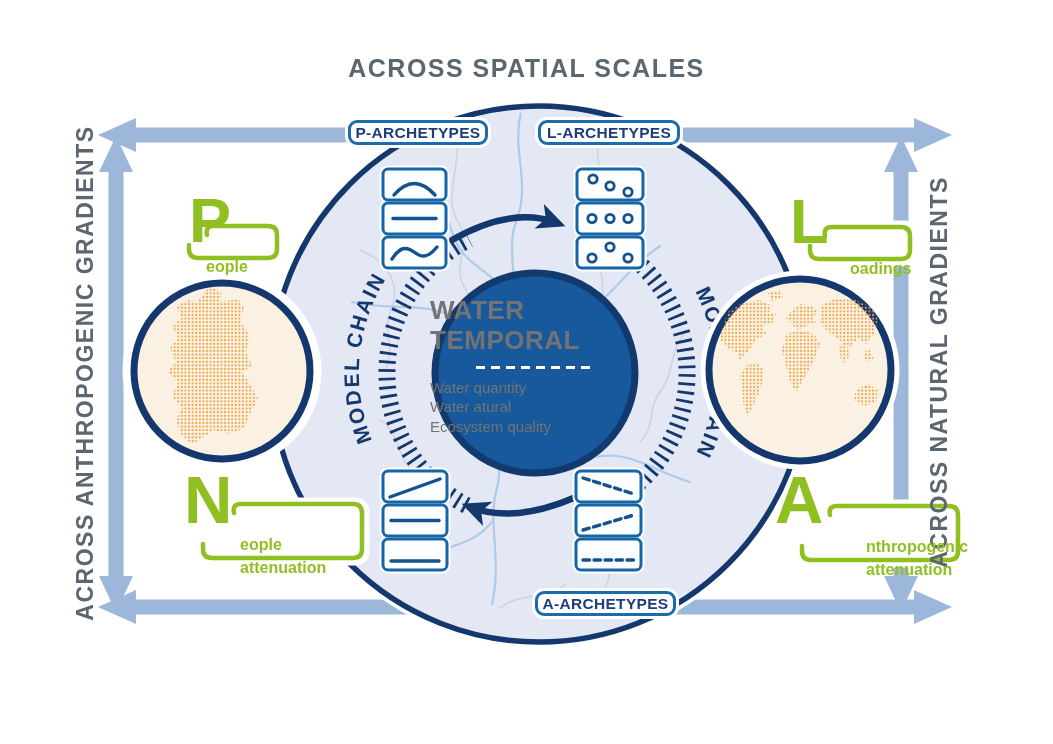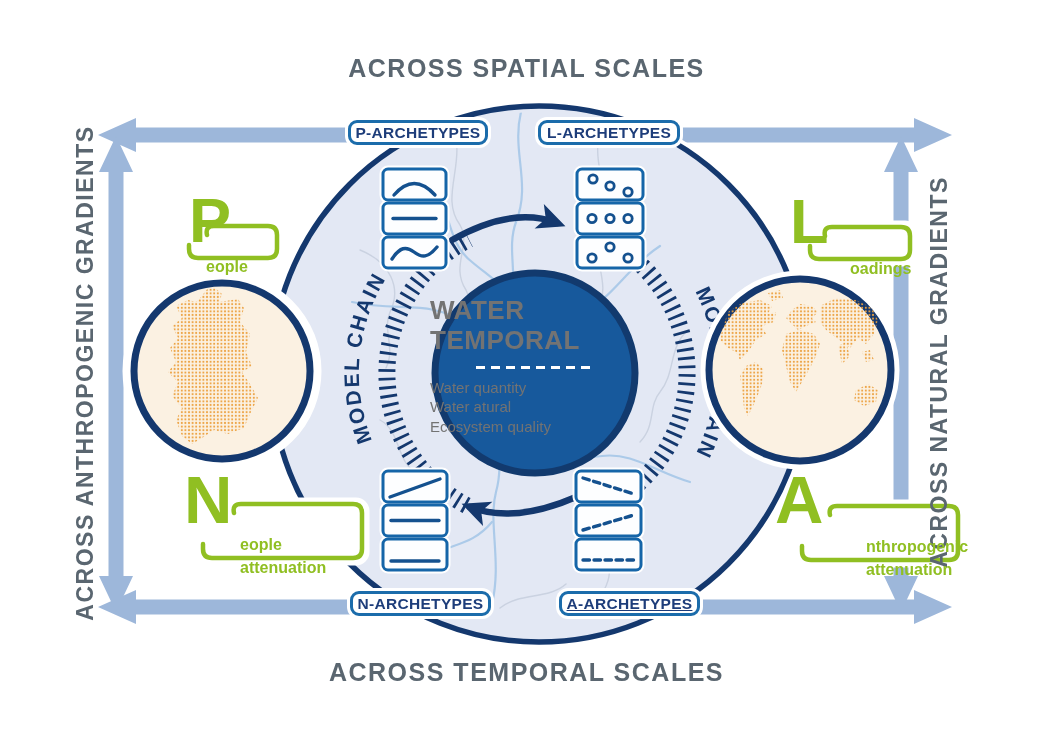--- a/index.html
+++ b/index.html
@@ -189,28 +189,26 @@
     <g fill="none" stroke="#90bf22" stroke-width="4.5" stroke-linecap="round" stroke-linejoin="round">
       <path d="M207,235 Q205,226 214,226 L268,226 Q277,226 277,235 L277,249 Q277,258 268,258 L198,258 Q189,258 189,249 L189,245"></path>
       <path d="M825,236 Q823,227 832,227 L901,227 Q910,227 910,236 L910,250 Q910,259 901,259 L819,259 Q810,259 810,250 L810,246"></path>
       <path d="M234,513 Q232,504 241,504 L353,504 Q362,504 362,513 L362,549 Q362,558 353,558 L212,558 Q203,558 203,549 L203,544"></path>
       <path d="M830,515 Q828,506 837,506 L949,506 Q958,506 958,515 L958,551 Q958,560 949,560 L811,560 Q802,560 802,551 L802,546"></path>
     </g>
   </g>
 </svg>
 
 <div class="abs heading h-top" style="top:54px;">ACROSS SPATIAL SCALES</div>
-<div class="abs heading h-bottom" style="top:658px;">ACROSS TEMPORAL SCALES</div>
 <div class="abs heading v-label" style="left:-163px;top:358px;font-size:23px;">ACROSS ANTHROPOGENIC GRADIENTS</div>
 <div class="abs heading v-label" style="left:691px;top:357px;font-size:23px;">ACROSS NATURAL GRADIENTS</div>
 
 <div class="pill" style="left:348px;top:120px;width:140px;">P-ARCHETYPES</div>
 <div class="pill" style="left:538px;top:120px;width:142px;text-align:center;">L-ARCHETYPES</div>
-<div class="pill" style="left:350px;top:591px;width:141px;">N-ARCHETYPES</div>
-<div class="pill" style="left:559px;top:591px;width:141px;text-decoration:underline;">A-ARCHETYPES</div>
+<div class="pill" style="left:535px;top:591px;width:141px;">A-ARCHETYPES</div>
 
 <div class="abs center-text">
   <div class="center-title">
     <div>WATER</div>
     <div>TEMPORAL</div>
   </div>
   <div class="center-divider"></div>
   <div class="center-items">
     <div>Water quantity</div>
     <div>Water atural</div>

